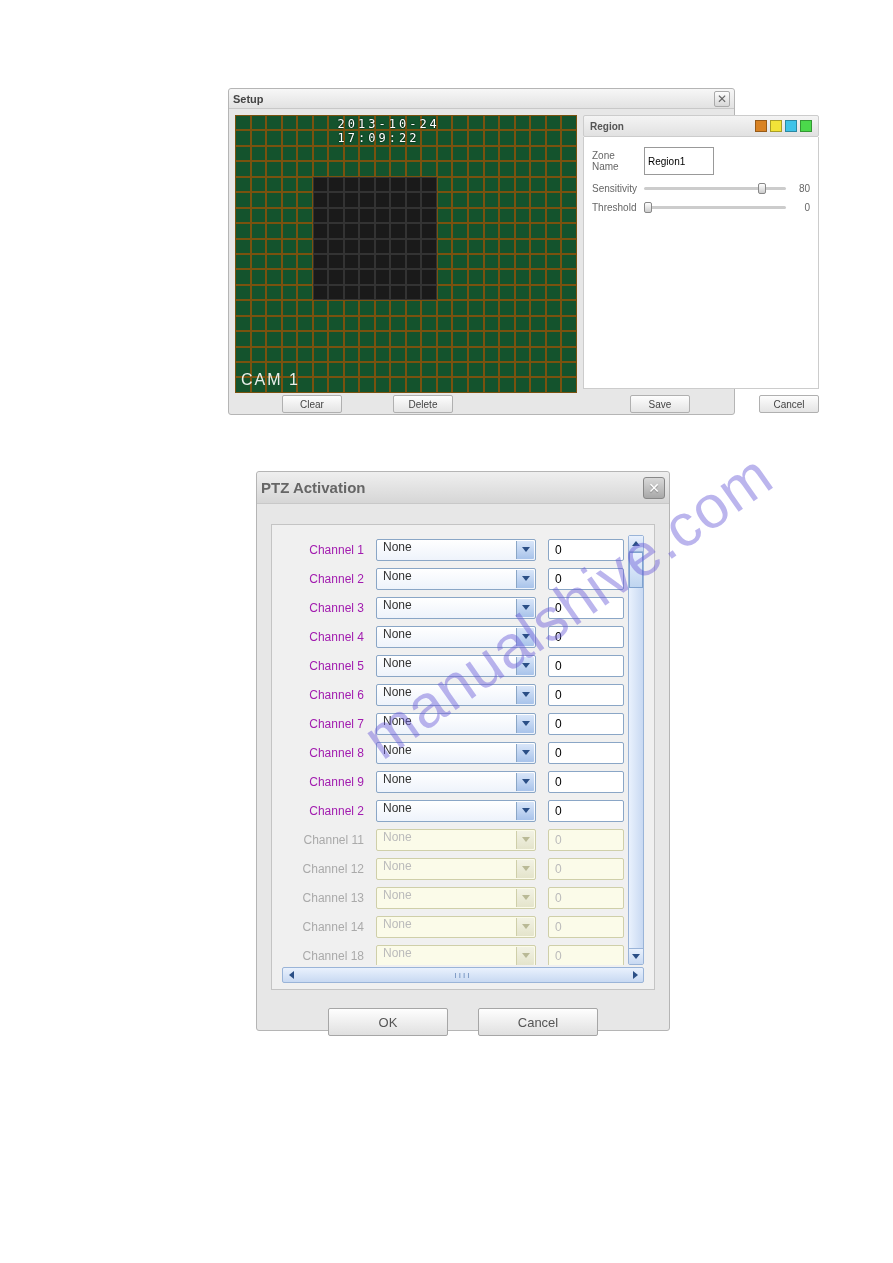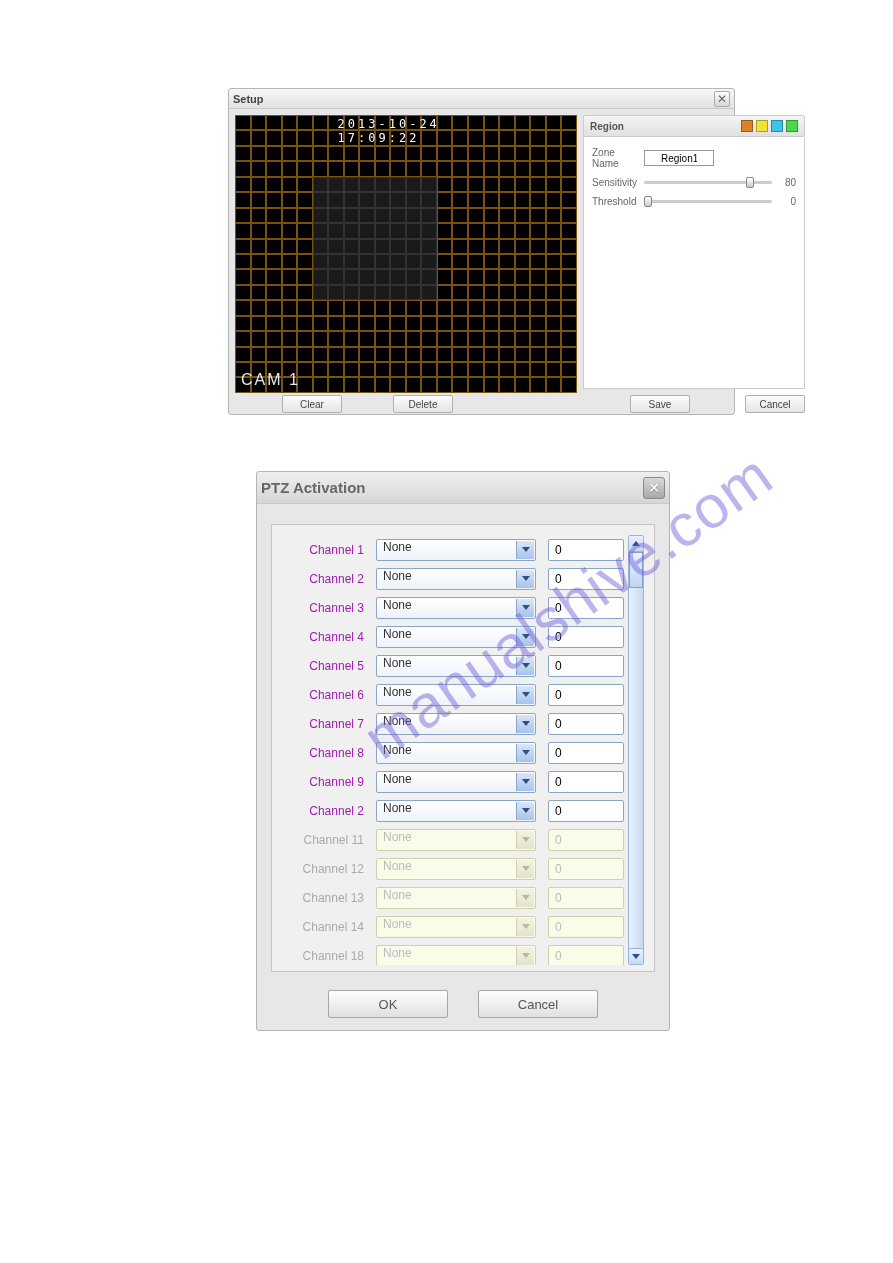--- a/index.html
+++ b/index.html
@@ -13,44 +13,44 @@
   .win { position:absolute; background:#e7e7e7; border:1px solid #b5b5b5; border-radius:3px; }
   .titlebar { display:flex; align-items:center; justify-content:space-between; height:20px; padding:0 4px; background:linear-gradient(#f7f7f7,#e2e2e2); border-bottom:1px solid #c8c8c8; border-radius:3px 3px 0 0; }
   .title-text { font-weight:bold; font-size:11px; color:#444; }
   .close-btn { width:16px; height:16px; background:linear-gradient(#fdfdfd,#d7d7d7); border:1px solid #aaa; border-radius:2px; display:flex; align-items:center; justify-content:center; font-size:12px; color:#666; cursor:pointer; }
   .close-btn2 { width:22px; height:22px; background:linear-gradient(#d9d9d9,#a8a8a8); border:1px solid #888; border-radius:3px; display:flex; align-items:center; justify-content:center; font-size:14px; color:#fff; cursor:pointer; text-shadow:0 1px 1px rgba(0,0,0,.3); }
 
   
   .setup { left:228px; top:88px; width:507px; height:327px; }
   .setup-body { display:flex; padding:6px 6px 2px 6px; gap:6px; }
   .grid-wrap { width:342px; }
-  .grid-box { position:relative; width:342px; height:278px; background:#000000; }
+  .grid-box { position:relative; width:342px; height:278px; background:#14532d; }
   .grid-box .row { display:flex; }
   .grid-box .cell { width:calc(342px / 22); height:calc(278px / 18); border:1px solid #7a520f; }
   .grid-box .cell.sel { background:#1a1a1a; border-color:#333; }
   .overlay-ts { position:absolute; top:2px; left:50%; transform:translateX(-40%); font-family: monospace; font-size:12px; color:#fff; letter-spacing:3px; text-shadow:0 0 2px #000; }
   .overlay-cam { position:absolute; bottom:4px; left:6px; font-size:16px; color:#fff; letter-spacing:2px; font-weight:500; opacity:.9; }
   .grid-btns { display:flex; gap:4px; margin-top:2px; }
   .btn { height:18px; background:linear-gradient(#fdfdfd,#e4e4e4); border:1px solid #b0b0b0; border-radius:2px; font-size:10px; color:#444; padding:0 10px; display:flex; align-items:center; justify-content:center; cursor:pointer; }
   .btn.wide { width:60px;margin-left:47px; }
 
   .side { flex:1; display:flex; flex-direction:column; }
   .region-head { display:flex; align-items:center; justify-content:space-between; height:22px; padding:0 6px; background:linear-gradient(#f4f4f4,#e1e1e1); border:1px solid #ccc; border-radius:2px; }
   .region-head .lab { font-weight:bold; font-size:10px; color:#555; }
   .swatches { display:flex; gap:3px; }
   .sw { width:12px; height:12px; border:1px solid rgba(0,0,0,.3); }
   .side-body { flex:1; background:#fff; border:1px solid #ccc; border-top:none; padding:10px 8px; font-size:10px; color:#666; }
   .frow { display:flex; align-items:center; margin-bottom:8px; }
   .frow .flabel { width:52px; }
-  .tinput { border:1px solid #999; height:16px; padding:0 16px; font-size:10px; width:70px; }
+  .tinput { border:1px solid #999; height:28px; padding:0 3px; font-size:10px; width:70px; }
   .slider { flex:1; display:flex; align-items:center; gap:6px; }
   .track { flex:1; height:3px; background:#ccc; position:relative; border-radius:2px; }
   .thumb { position:absolute; top:-4px; width:8px; height:11px; background:linear-gradient(#fff,#ccc); border:1px solid #888; border-radius:2px; }
   .sval { width:18px; text-align:right; }
-  .side-foot { display:flex; gap:8px; justify-content:center; padding:6px 0 0; }
+  .side-foot { display:flex; gap:22px; justify-content:center; padding:6px 0 0; }
 
   
   .ptz { left:256px; top:471px; width:414px; height:560px; }
   .ptz .titlebar { height:32px; background:linear-gradient(#efefef,#d6d6d6); }
   .ptz .title-text { font-size:15px; color:#666; font-weight:bold; }
   .ptz-body { padding:20px 14px 14px; }
   .ptz-panel { background:#f0f0f0; border:1px solid #c4c4c4; padding:10px 10px 6px 10px; }
   .ptz-scroll { position:relative; height:430px; display:flex; }
   .ptz-rows { flex:1; overflow:hidden; }
   .prow { display:flex; align-items:center; gap:12px; height:29px; }
@@ -744,20 +744,29 @@
               <div class="arrow">
                   <div class="vchev-up"></div>
                 </div>
               <div class="vthumb"></div>
             </div>
             <div class="arrow bot">
                 <div class="vchev-dn"></div>
               </div>
           </div>
         </div>
+        <div class="hbar">
+          <div class="arrow">
+              <div class="hchev-l"></div>
+            </div>
+          <div class="htrack">IIII</div>
+          <div class="arrow">
+              <div class="hchev-r"></div>
+            </div>
+        </div>
       </div>
       <div class="ptz-foot">
         <div class="bigbtn">OK</div>
         <div class="bigbtn">Cancel</div>
       </div>
     </div>
   </div>
 
 </div>
 

